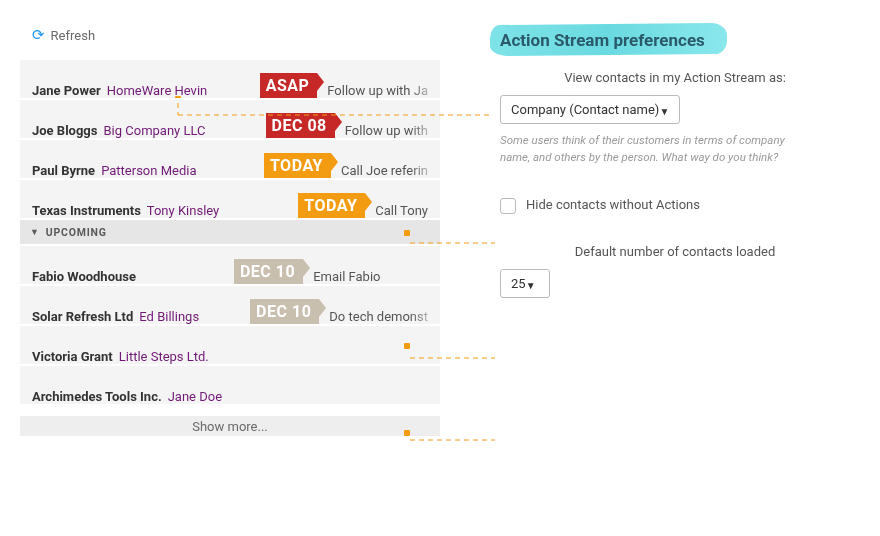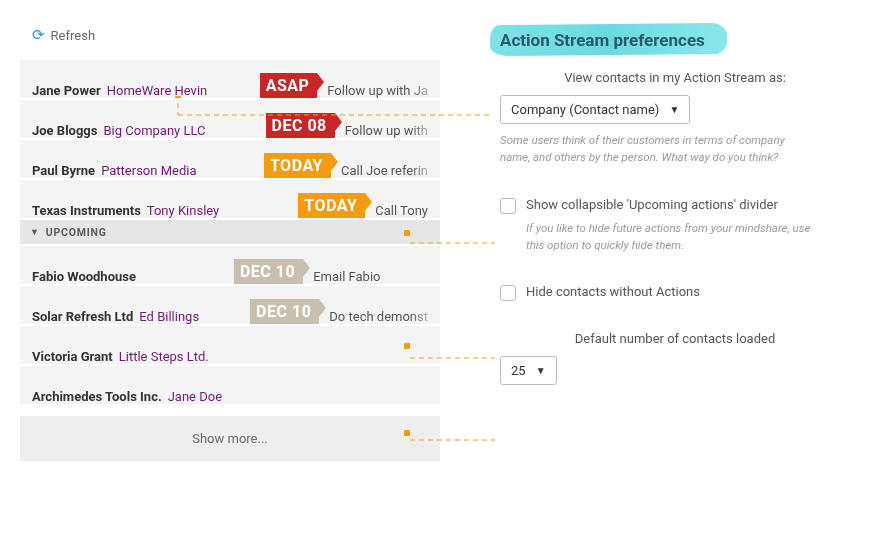--- a/index.html
+++ b/index.html
@@ -69,21 +69,21 @@
     height: 26px; padding: 0 10px;
     background:#e6e6e6; color:#5a5a5a;
     font-size: 10.5px; font-weight:700; letter-spacing:0.8px;
     border-bottom: 2px solid #fff;
     position: relative;
   }
   .section .chev { font-size: 9px; }
 
   .showmore {
     display:flex; justify-content:center; align-items:center;
-    height:45px; margin-top:10px;
+    height:20px; margin-top:10px;
     background:#eeeeee; color:#6a6a6a; font-size:13px; cursor:pointer;
     position: relative;
   }
 
   
   .marker {
     position:absolute;
     width:6px; height:6px; background:#f39c12; border-radius:1px;
   }
 
@@ -97,21 +97,21 @@
     opacity:0.9;
     transform: rotate(-0.5deg);
   }
   .title { position:relative; color:#2a5a6a; font-size:17px; font-weight:700; }
 
   .pref-block { margin-bottom: 30px; }
   .pref-label { color:#565656; font-size:13px; margin-bottom:10px;text-align:center; }
   .pref-help { color:#9a9a9a; font-size:11.5px; font-style:italic; margin-top:8px; line-height:1.5; max-width:300px; }
 
   .select {
-    display:inline-flex; align-items:center; gap:10px;
+    display:inline-flex; align-items:flex-end; 
     border:1px solid #bbb; border-radius:3px;
     padding:6px 10px; font-size:13px; color:#333;
     background:#fff; cursor:pointer;
   }
   .select .arrow { font-size:10px; color:#333; }
 
   .checkbox-row { display:flex; align-items:flex-start; gap:10px; }
   .checkbox {
     width:16px; height:16px; border:1px solid #bbb; border-radius:3px;
     background:#fff; flex-shrink:0; margin-top:1px; cursor:pointer;
@@ -211,29 +211,20 @@
 
     <div class="pref-block">
       <div class="pref-label">View contacts in my Action Stream as:</div>
       <div class="select">
         <span>Company (Contact name)</span>
         <span class="arrow">▼</span>
       </div>
       <div class="pref-help">Some users think of their customers in terms of company name, and others by the person. What way do you think?</div>
     </div>
 
-    <div class="pref-block">
-      <div class="checkbox-row">
-        <div class="checkbox"></div>
-        <div>
-          <div class="checkbox-label">Show collapsible 'Upcoming actions' divider</div>
-          <div class="pref-help">If you like to hide future actions from your mindshare, use this option to quickly hide them.</div>
-        </div>
-      </div>
-    </div>
 
     <div class="pref-block">
       <div class="checkbox-row">
         <div class="checkbox"></div>
         <div class="checkbox-label">Hide contacts without Actions</div>
       </div>
     </div>
 
     <div class="pref-block">
       <div class="pref-label">Default number of contacts loaded</div>

